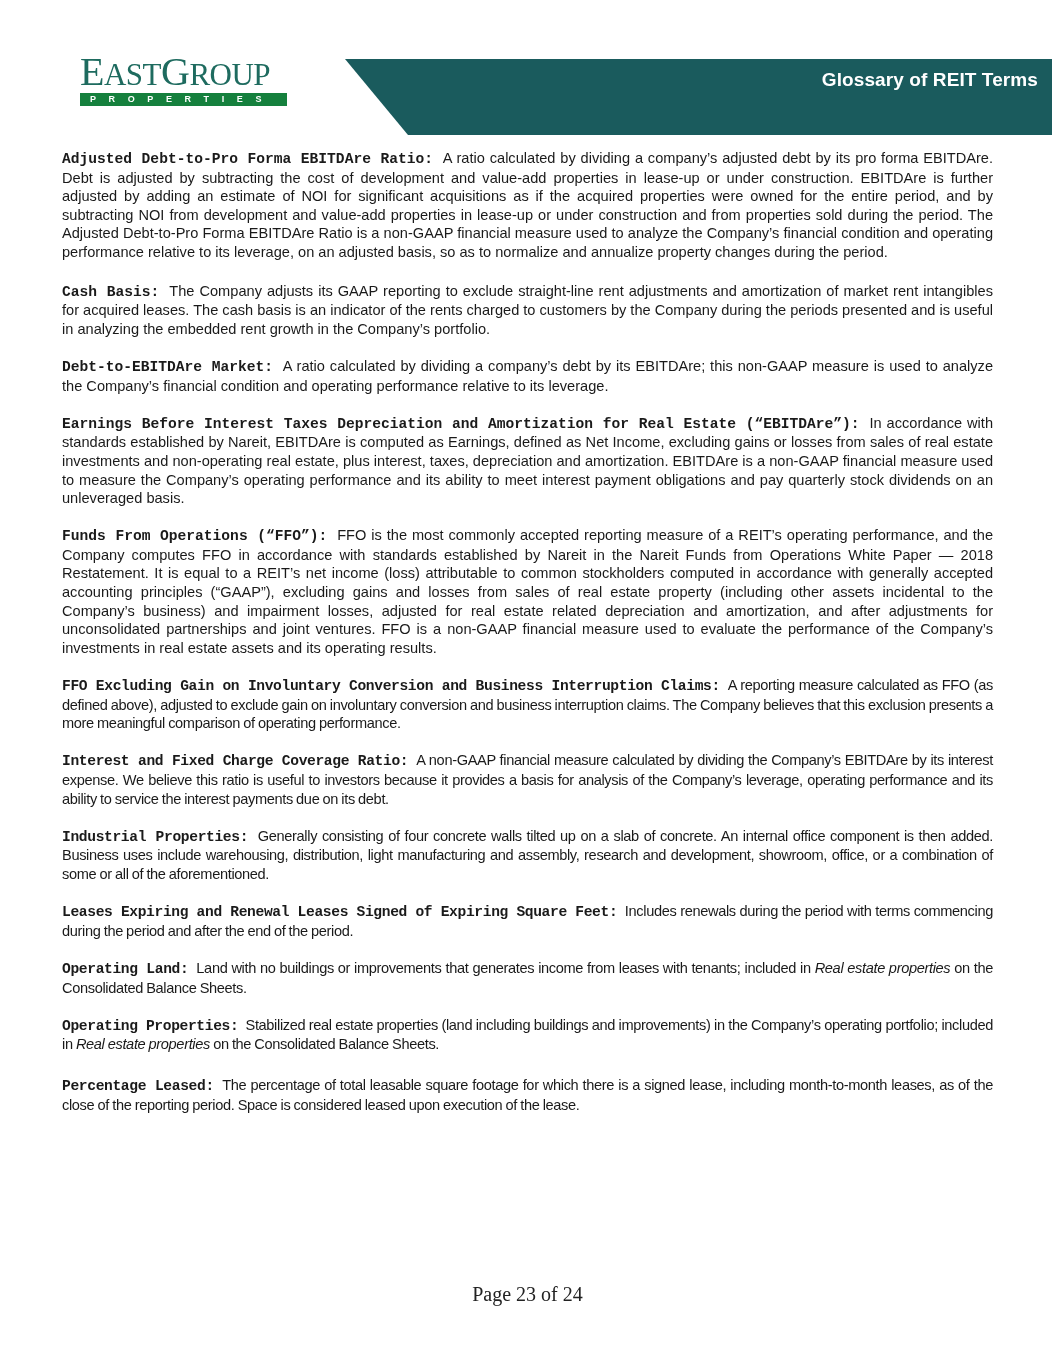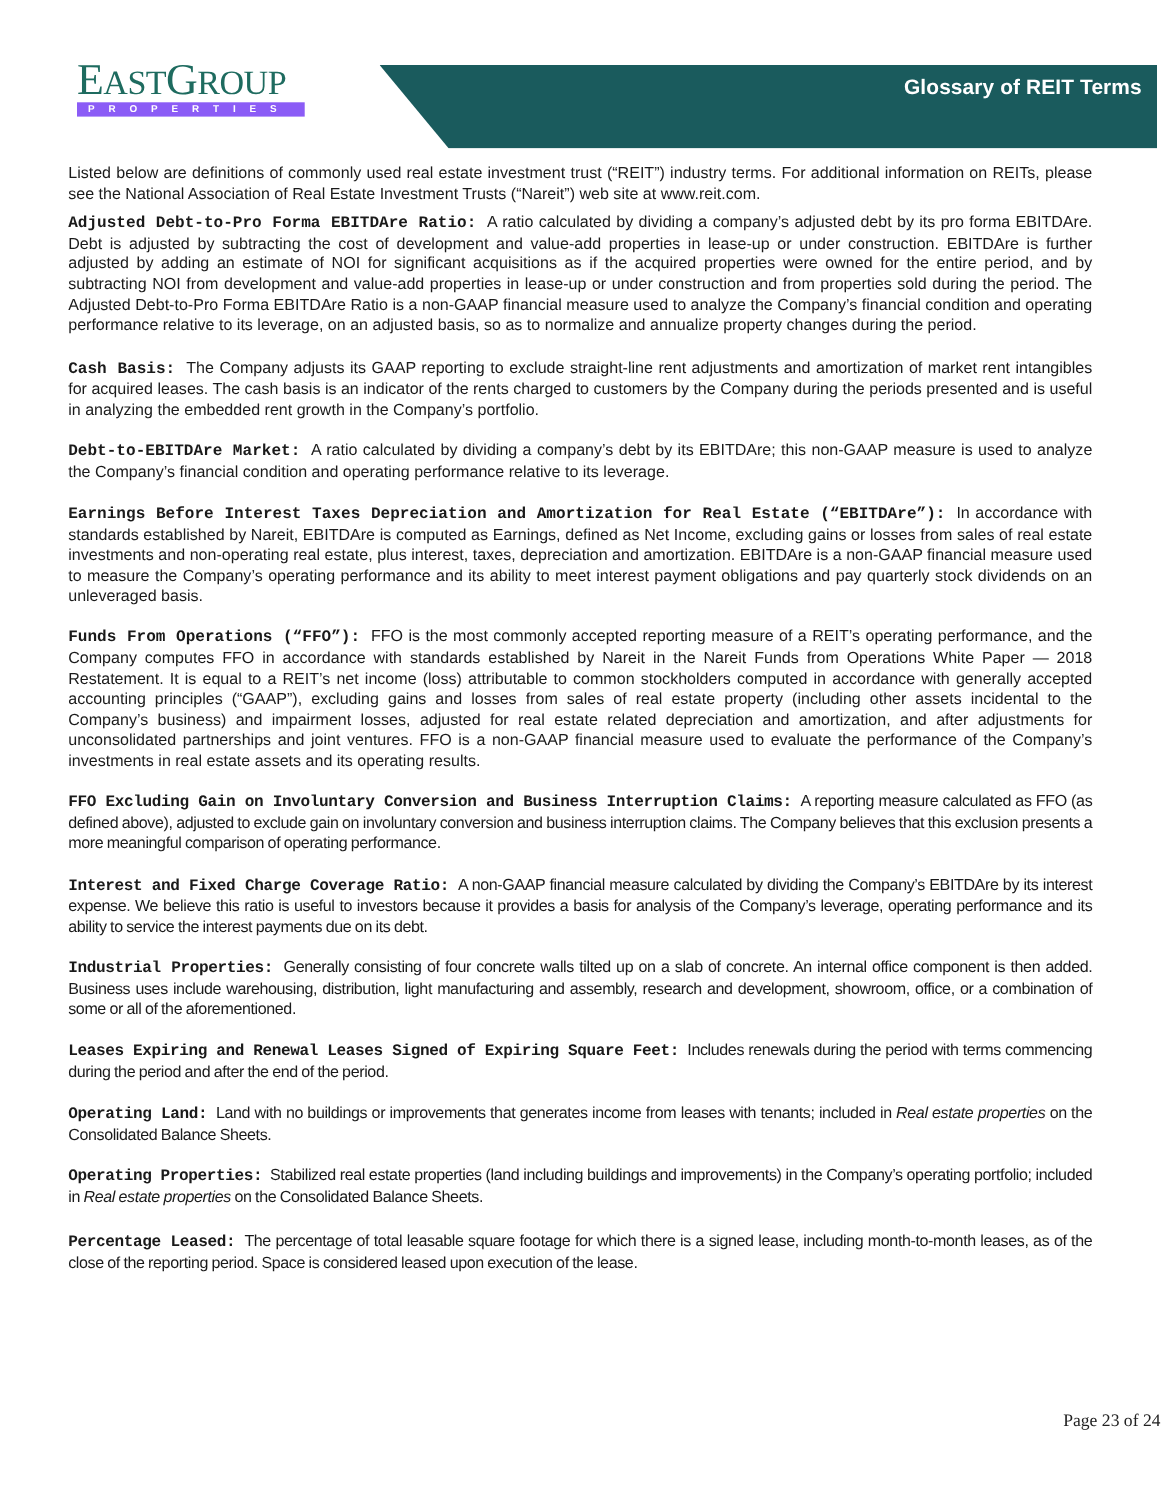--- a/index.html
+++ b/index.html
@@ -11,39 +11,39 @@
       width: 1055px;
       height: 1365px;
       position: relative;
       overflow: hidden;
       font-family: "Liberation Sans", sans-serif;
       color: #1a1a1a;
     }
     
     .logo {
       position: absolute;
-      left: 70px;
+      left: 80px;
       top: 54px;
       width: 207px;
     }
     .logo-word {
       font-family: "Liberation Serif", serif;
       color: #1e6b5f;
       font-size: 37px;
       line-height: 36px;
       letter-spacing: -0.5px;
       white-space: nowrap;
       height: 37px;
       overflow: visible;
     }
     .logo-word .big { font-size: 40px; }
     .logo-word .small { font-size: 31px; }
     .logo-bar {
       margin-top: 2px;
-      background: #8b5cf6;
+      background: #15803d;
       color: #ffffff;
       height: 13px;
       font-family: "Liberation Sans", sans-serif;
       font-size: 9px;
       font-weight: bold;
       line-height: 13px;
       letter-spacing: 12.6px;
       padding-left: 10px;
       white-space: nowrap;
       overflow: hidden;
@@ -92,40 +92,39 @@
     }
     .narrow {
       letter-spacing: -0.35px;
       word-spacing: -0.5px;
     }
     .footer {
       position: absolute;
       left: 0;
       width: 1055px;
       top: 1283px;
-      text-align: right;
+      text-align: center;
       font-family: "Liberation Serif", serif;
-      font-size: 16px;
+      font-size: 20px;
       color: #222;
     }
   </style>
 </head>
 <body>
 
 <div class="logo">
   <div class="logo-word"><span class="big">E</span><span class="small">AST</span><span class="big">G</span><span class="small">ROUP</span></div>
   <div class="logo-bar">PROPERTIES</div>
 </div>
 
 <div class="banner">
   <div class="banner-title">Glossary of REIT Terms</div>
 </div>
 
 <div class="content">
-  <p class="intro">Listed below are definitions of commonly used real estate investment trust (“REIT”) industry terms.  For additional information on REITs, please see the National Association of Real Estate Investment Trusts (“Nareit”) web site at www.reit.com.</p>
 
   <p class="entry" style="margin-bottom:20px;">
     <span class="term">Adjusted Debt-to-Pro Forma EBITDAre Ratio:</span>&nbsp;&nbsp;<span>A ratio calculated by dividing a company’s adjusted debt by its pro forma EBITDAre.  Debt is adjusted by subtracting the cost of development and value-add properties in lease-up or under construction.  EBITDAre is further adjusted by adding an estimate of NOI for significant acquisitions as if the acquired properties were owned for the entire period, and by subtracting NOI from development and value-add properties in lease-up or under construction and from properties sold during the period.  The Adjusted Debt-to-Pro Forma EBITDAre Ratio is a non-GAAP financial measure used to analyze the Company’s financial condition and operating performance relative to its leverage, on an adjusted basis, so as to normalize and annualize property changes during the period.</span>
   </p>
 
   <p class="entry">
     <span class="term">Cash Basis:</span>&nbsp;&nbsp;<span>The Company adjusts its GAAP reporting to exclude straight-line rent adjustments and amortization of market rent intangibles for acquired leases.  The cash basis is an indicator of the rents charged to customers by the Company during the periods presented and is useful in analyzing the embedded rent growth in the Company’s portfolio.</span>
   </p>
 
   <p class="entry">

